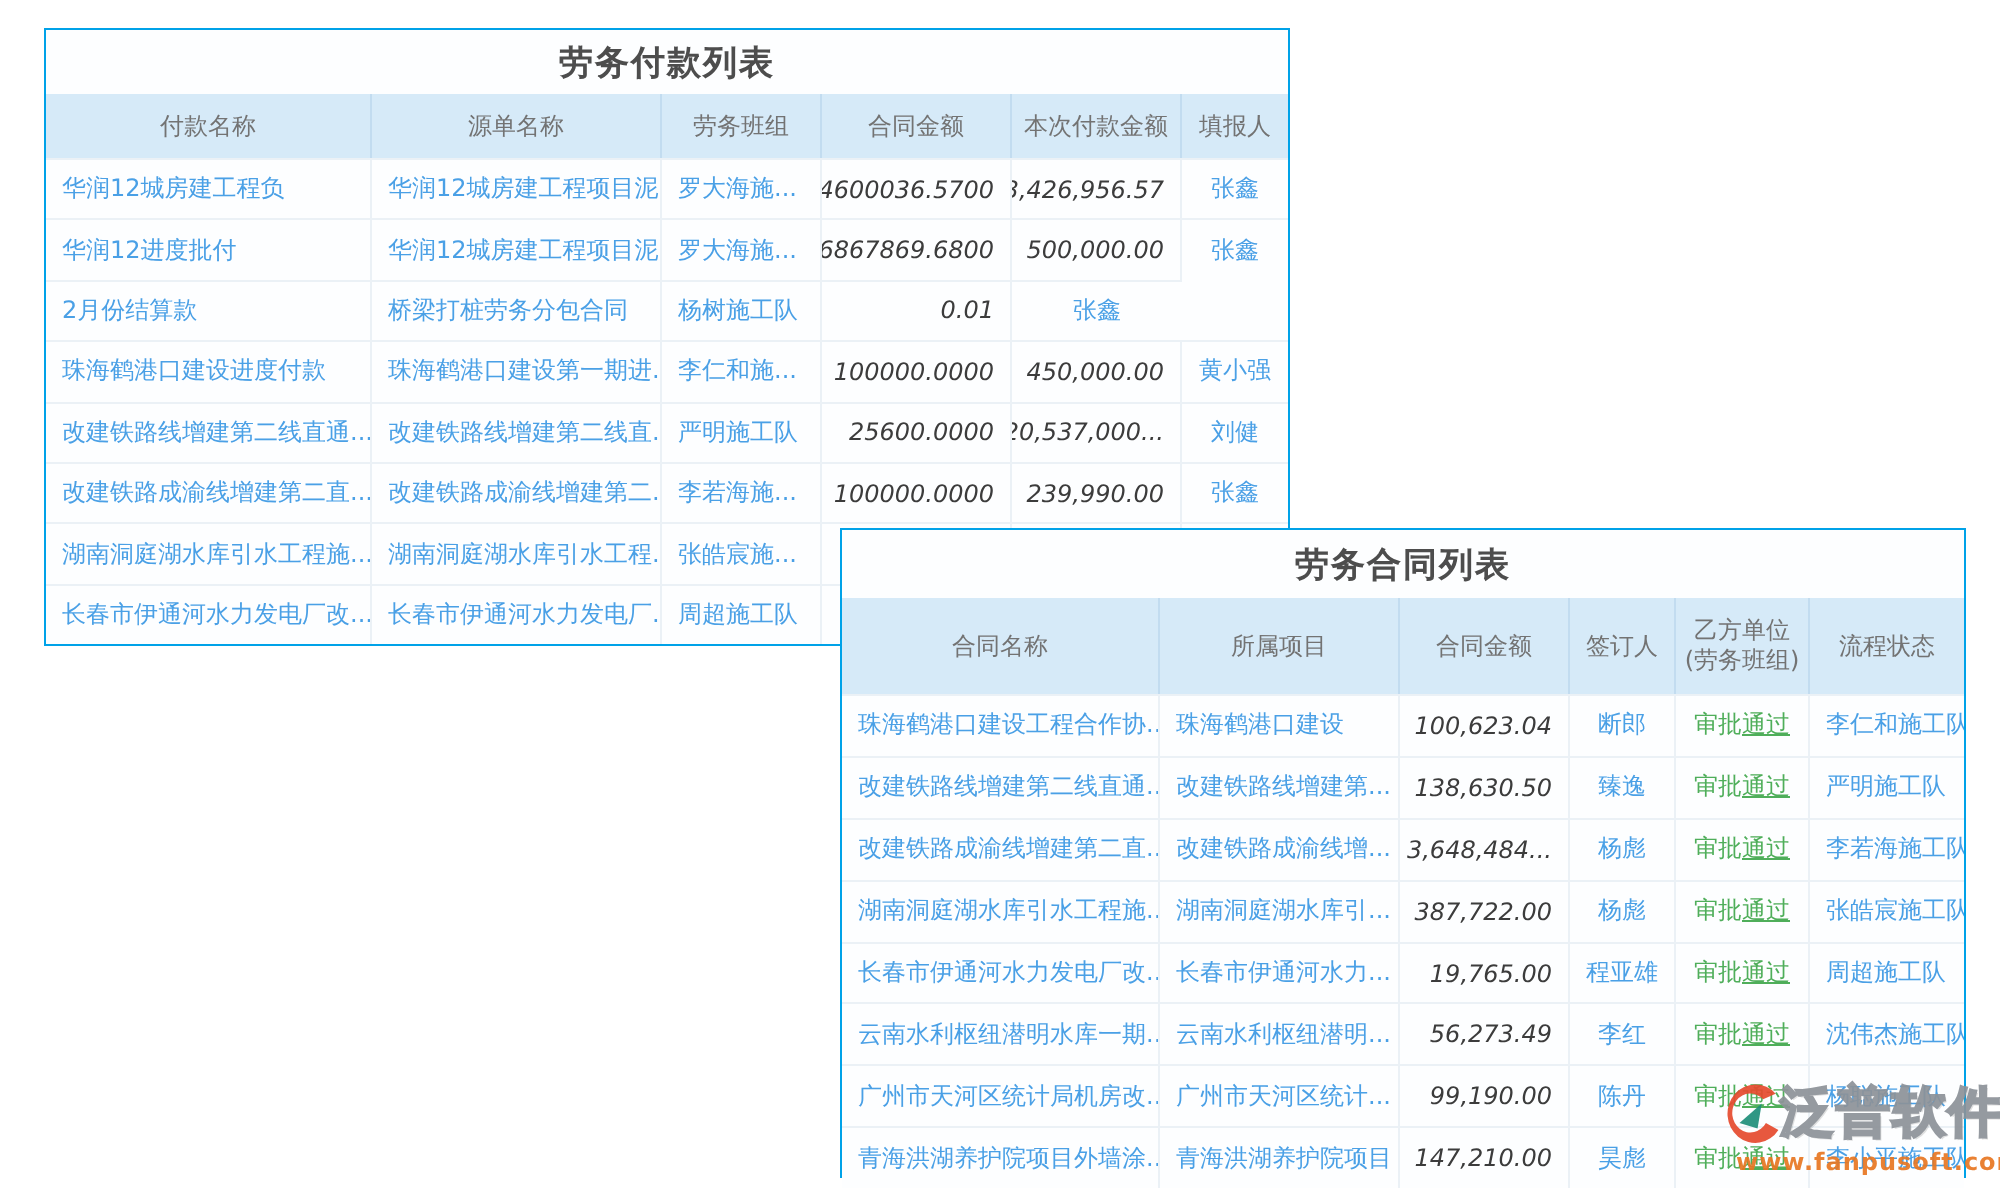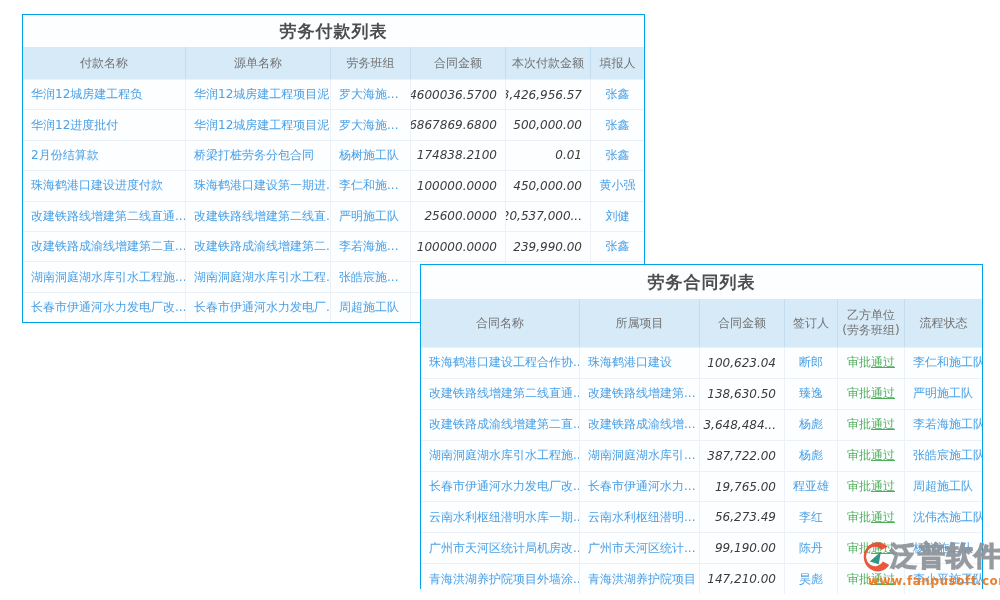--- a/index.html
+++ b/index.html
@@ -91,21 +91,20 @@
         <div class="td link align-left">华润12城房建工程项目泥...</div>
         <div class="td link align-left">罗大海施...</div>
         <div class="td amount align-right">6867869.6800</div>
         <div class="td amount align-right">500,000.00</div>
         <div class="td link align-center">张鑫</div>
       </div>
       <div class="tr">
         <div class="td link align-left">2月份结算款</div>
         <div class="td link align-left">桥梁打桩劳务分包合同</div>
         <div class="td link align-left">杨树施工队</div>
-        <div class="td amount align-right">174838.2100</div>
         <div class="td amount align-right">0.01</div>
         <div class="td link align-center">张鑫</div>
       </div>
       <div class="tr">
         <div class="td link align-left">珠海鹤港口建设进度付款</div>
         <div class="td link align-left">珠海鹤港口建设第一期进...</div>
         <div class="td link align-left">李仁和施...</div>
         <div class="td amount align-right">100000.0000</div>
         <div class="td amount align-right">450,000.00</div>
         <div class="td link align-center">黄小强</div>

